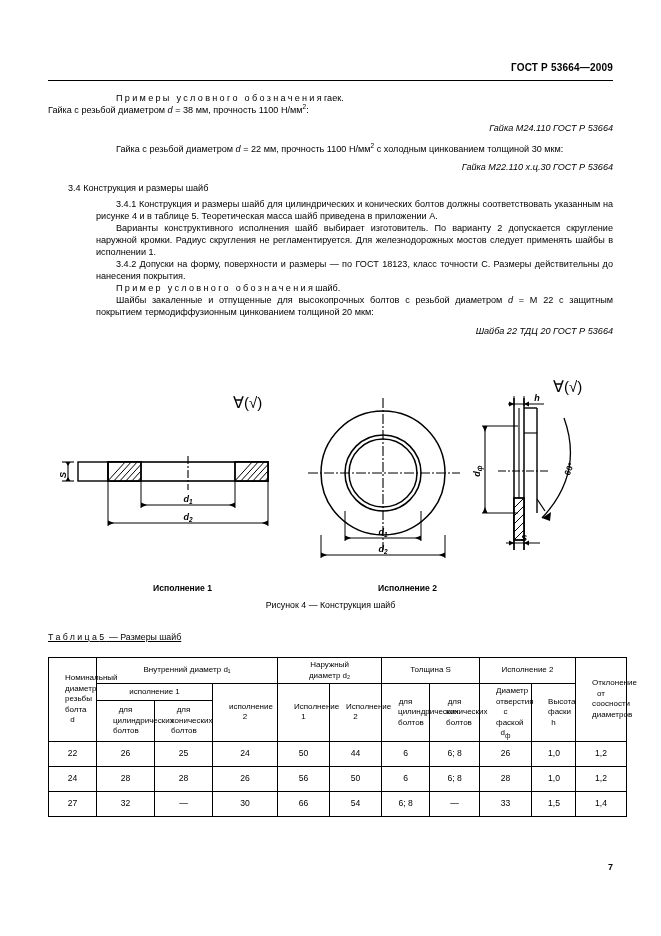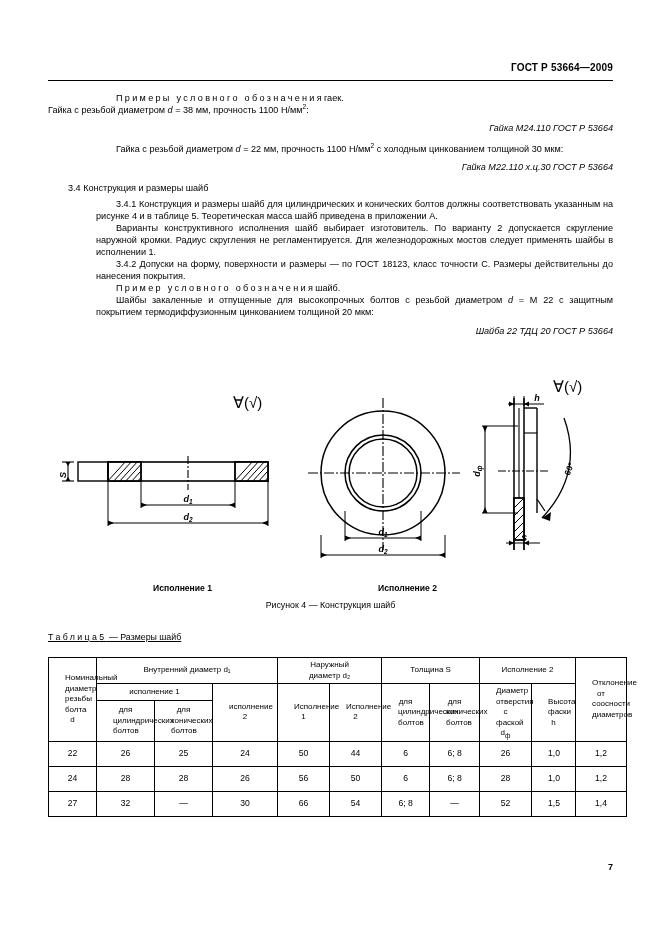--- a/index.html
+++ b/index.html
@@ -435,21 +435,21 @@
       </tr>
       <tr>
         <td class="val">27</td>
         <td class="val">32</td>
         <td class="val">—</td>
         <td class="val">30</td>
         <td class="val">66</td>
         <td class="val">54</td>
         <td class="val">6; 8</td>
         <td class="val">—</td>
-        <td class="val">52</td>
+        <td class="val">33</td>
         <td class="val">1,5</td>
         <td class="val">1,4</td>
       </tr>
     </tbody>
   </table>
 
   <div class="pagenum">7</div>
 
 </div>
 

